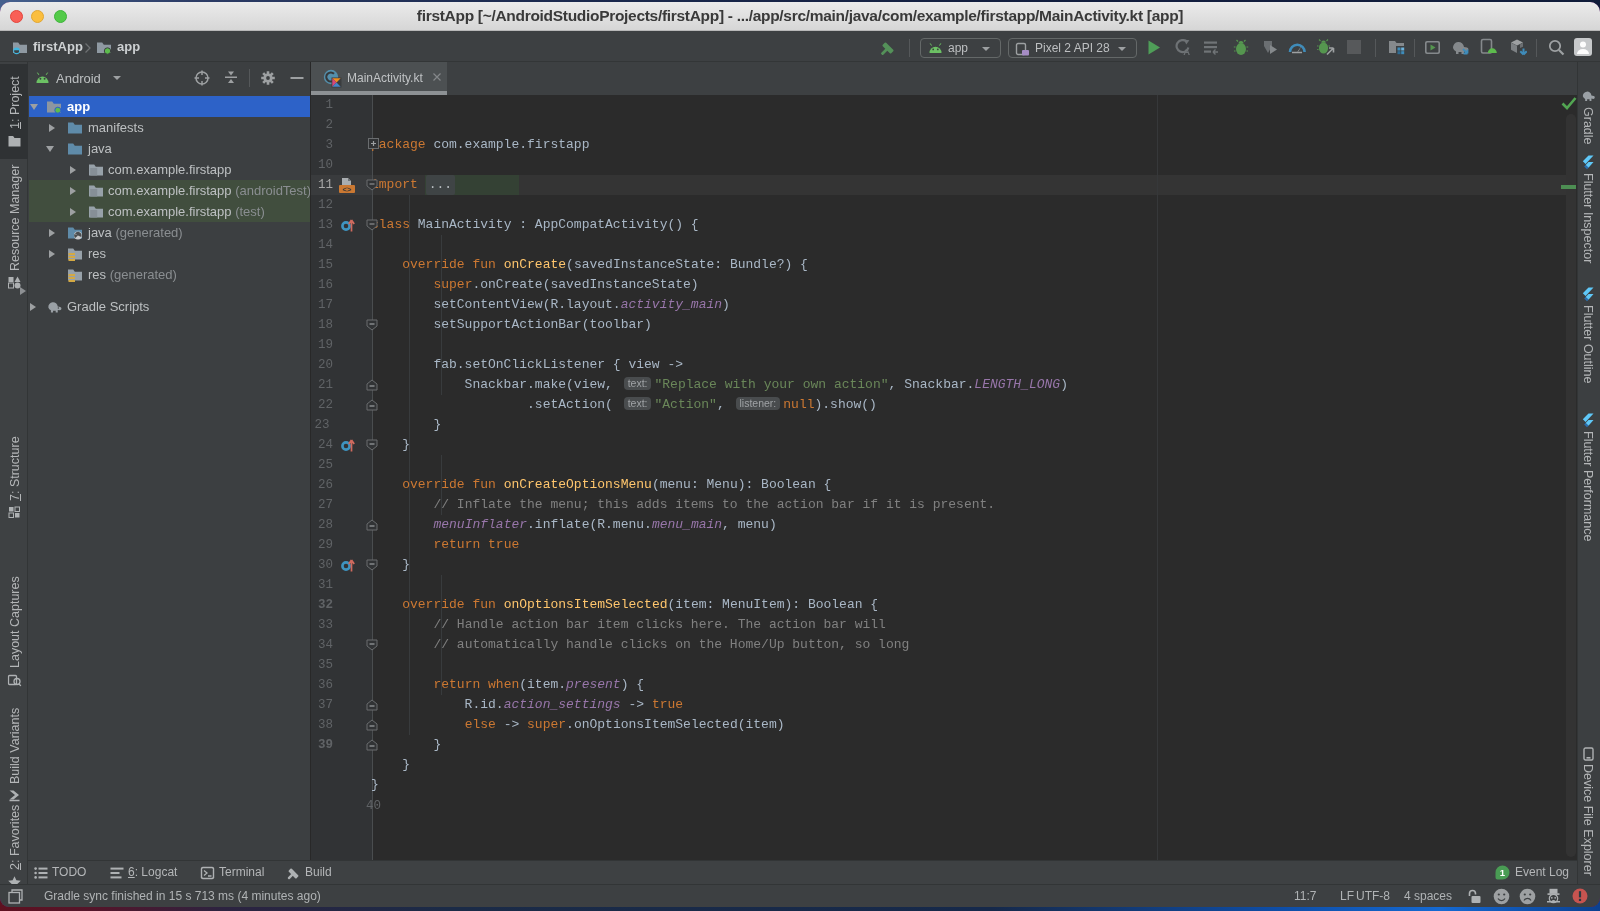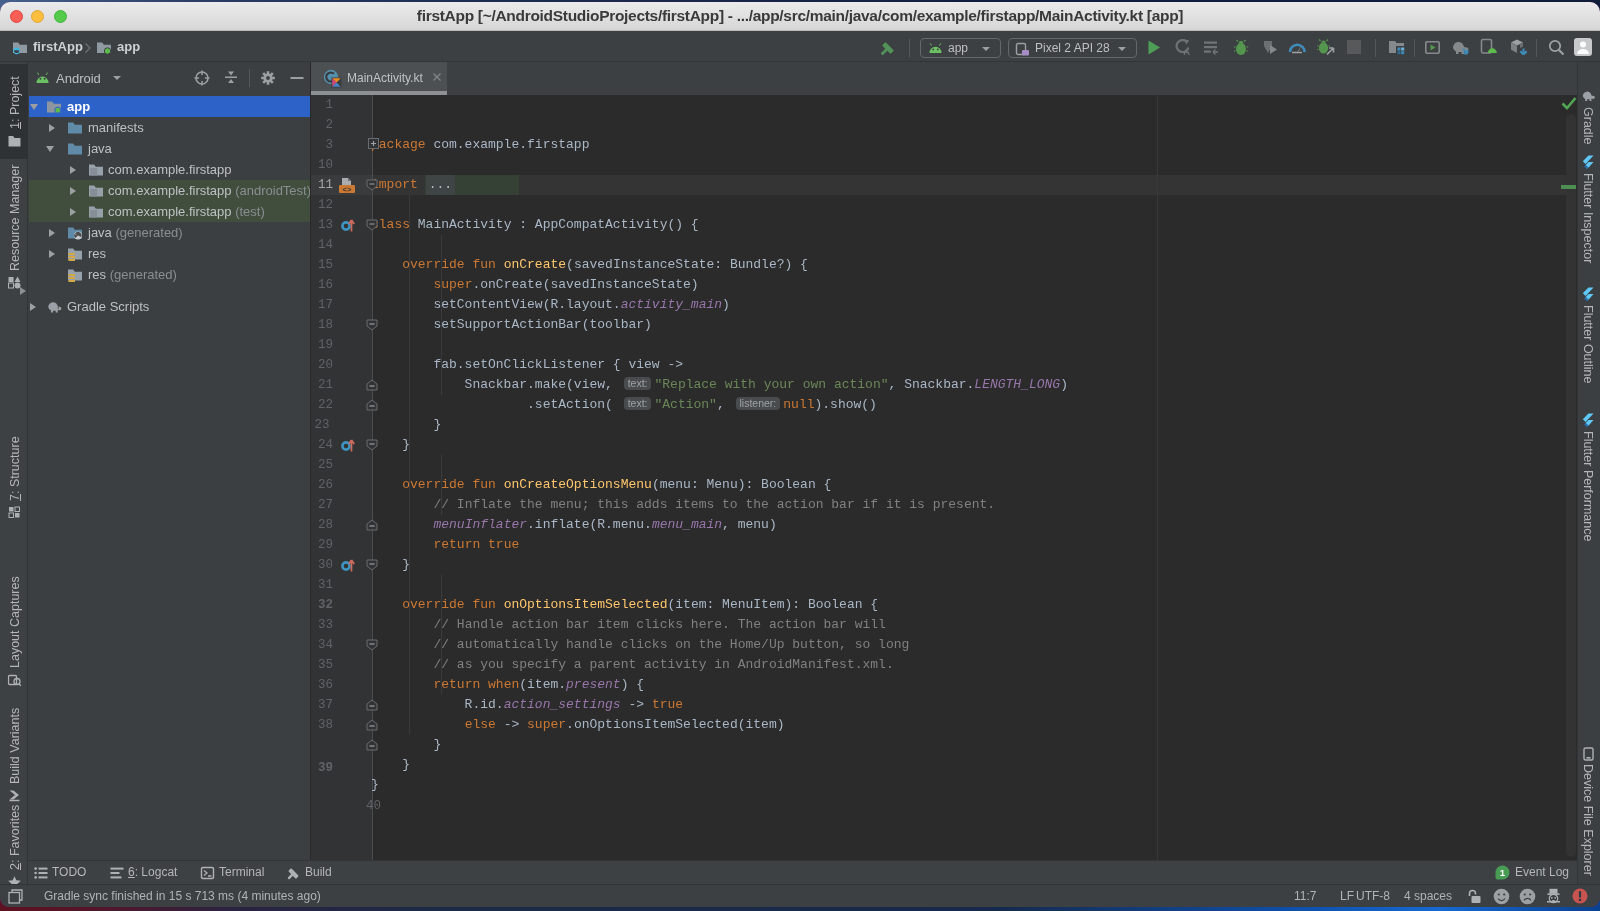--- a/index.html
+++ b/index.html
@@ -400,21 +400,21 @@
     <div class="lnum" style="top:473px;">29</div>
     <div class="lnum" style="top:493px;">30</div>
     <div class="lnum" style="top:513px;">31</div>
     <div class="lnum" style="top:533px;font-weight:bold;">32</div>
     <div class="lnum" style="top:553px;">33</div>
     <div class="lnum" style="top:573px;">34</div>
     <div class="lnum" style="top:593px;">35</div>
     <div class="lnum" style="top:613px;">36</div>
     <div class="lnum" style="top:633px;">37</div>
     <div class="lnum" style="top:653px;">38</div>
-    <div class="lnum" style="top:696px;font-weight:bold;">39</div>
+    <div class="lnum" style="top:673px;font-weight:bold;">39</div>
     <div class="lnum" style="top:734px;margin-left:48px;">40</div>
     <div class="cline" style="top:33px;"><span class="k">package</span> com.example.firstapp</div>
     <div class="cline" style="top:73px;"><span class="k">import</span> <span class="foldtxt">...</span></div>
     <div class="cline" style="top:113px;"><span class="k">class</span> MainActivity : AppCompatActivity() {</div>
     <div class="cline" style="top:153px;">    <span class="k">override fun</span> <span class="f">onCreate</span>(savedInstanceState: Bundle?) {</div>
     <div class="cline" style="top:173px;">        <span class="k">super</span>.onCreate(savedInstanceState)</div>
     <div class="cline" style="top:193px;">        setContentView(R.layout.<span class="p">activity_main</span>)</div>
     <div class="cline" style="top:213px;">        setSupportActionBar(toolbar)</div>
     <div class="cline" style="top:253px;">        fab.setOnClickListener { view -&gt;</div>
     <div class="cline" style="top:273px;">            Snackbar.make(view, <span class="hint">text:</span><span class="s">"Replace with your own action"</span>, Snackbar.<span class="p">LENGTH_LONG</span>)</div>
@@ -422,21 +422,20 @@
     <div class="cline" style="top:313px;">        }</div>
     <div class="cline" style="top:333px;">    }</div>
     <div class="cline" style="top:373px;">    <span class="k">override fun</span> <span class="f">onCreateOptionsMenu</span>(menu: Menu): Boolean {</div>
     <div class="cline" style="top:393px;">        <span class="c">// Inflate the menu; this adds items to the action bar if it is present.</span></div>
     <div class="cline" style="top:413px;">        <span class="p">menuInflater</span>.inflate(R.menu.<span class="p">menu_main</span>, menu)</div>
     <div class="cline" style="top:433px;">        <span class="k">return true</span></div>
     <div class="cline" style="top:453px;">    }</div>
     <div class="cline" style="top:493px;">    <span class="k">override fun</span> <span class="f">onOptionsItemSelected</span>(item: MenuItem): Boolean {</div>
     <div class="cline" style="top:513px;">        <span class="c">// Handle action bar item clicks here. The action bar will</span></div>
     <div class="cline" style="top:533px;">        <span class="c">// automatically handle clicks on the Home/Up button, so long</span></div>
-    <div class="cline" style="top:553px;">        <span class="c">// as you specify a parent activity in AndroidManifest.xml.</span></div>
     <div class="cline" style="top:573px;">        <span class="k">return when</span>(item.<span class="p">present</span>) {</div>
     <div class="cline" style="top:593px;">            R.id.<span class="p">action_settings</span> -&gt; <span class="k">true</span></div>
     <div class="cline" style="top:613px;">            <span class="k">else</span> -&gt; <span class="k">super</span>.onOptionsItemSelected(item)</div>
     <div class="cline" style="top:633px;">        }</div>
     <div class="cline" style="top:653px;">    }</div>
     <div class="cline" style="top:673px;">}</div>
     <svg class="abs" style="left:27px;top:115px;" width="18" height="17" viewBox="0 0 18 17">
       <path d="M4 1 h6 l3 3 v5 H4 z" fill="#a9adb0"></path>
           <path d="M10 1 l3 3 h-3 z" fill="#6e7275"></path>
       <rect x="1" y="8" width="16" height="8" rx="1" fill="#ca7832"></rect>

